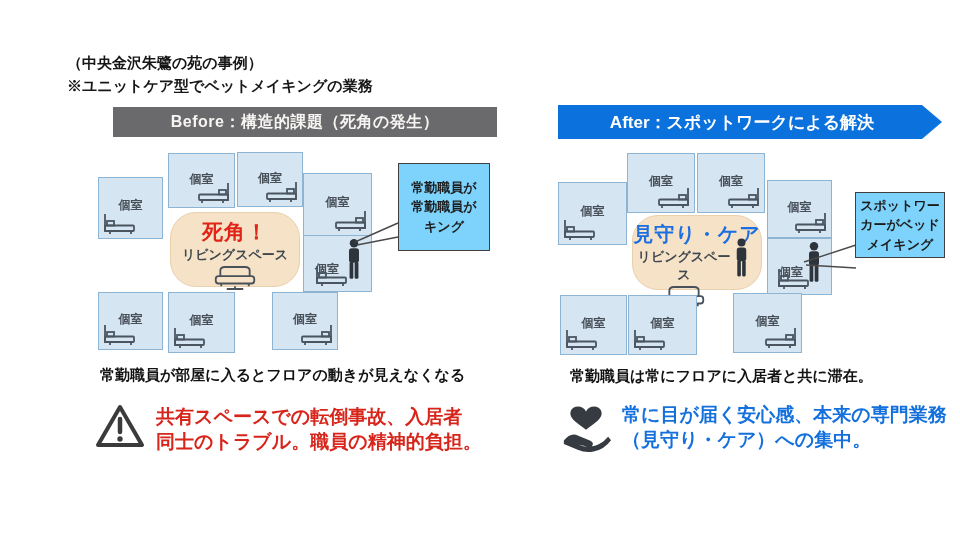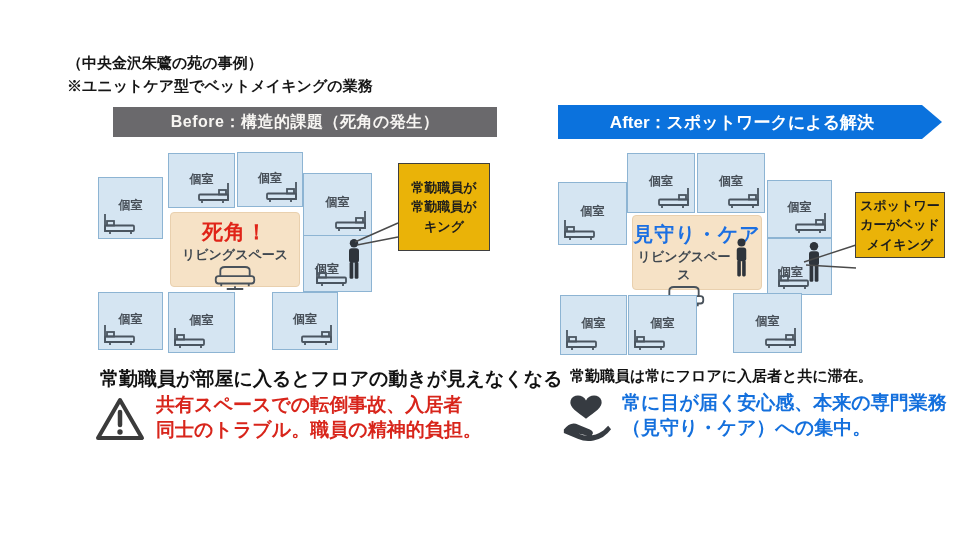--- a/index.html
+++ b/index.html
@@ -42,42 +42,42 @@
     font-size:12px; font-weight:700; color:#474f58;
   }
   .room--person .room-label { width:auto; left:11px; top:45%; }
   .bed { position:absolute; left:4px; bottom:3px; }
   .bed--r { left:auto; right:4px; transform:scaleX(-1); }
   .person { position:absolute; }
   .room--person .person { right:7px; bottom:7px; }
 
   .living {
     position:absolute; background:#f6e2c6; border:1.5px solid #e9d0ae;
-    border-radius:4px; text-align:center; box-sizing:border-box;
+    border-radius:26px; text-align:center; box-sizing:border-box;
   }
   .living-alert { font-size:21px; font-weight:800; margin-top:5px; letter-spacing:1px; }
   .living-alert--red  { color:#e02418; }
   .living-alert--blue { color:#1b6fe2; font-size:20px; }
   .living-label { font-size:13px; font-weight:700; color:#3f474f; margin-top:0; }
   .living--after .living-label, .living--after .sofa { margin-right:26px; }
   .living .person { right:10px; bottom:8px; }
 
   .callout {
-    position:absolute; background:#eab308; border:1.5px solid #3f3f3f;
+    position:absolute; background:#7dd3fc; border:1.5px solid #3f3f3f;
     font-size:13px; font-weight:700; color:#1c1c1c;
     display:flex; align-items:center; justify-content:center;
     text-align:center; line-height:1.5; box-sizing:border-box;
   }
   .callout span { display:block; }
   .pointer { position:absolute; }
 
-  .note { position:absolute; font-size:19px; font-weight:700; color:#121212; }
+  .note { position:absolute; font-size:15px; font-weight:700; color:#121212; }
   #note-after { font-size:15px; }
 
-  .impact { position:absolute; display:flex; align-items:flex-end; }
+  .impact { position:absolute; display:flex; align-items:flex-start;margin-top:12px; }
   .impact-text { font-size:19px; font-weight:800; line-height:1.34; margin-left:10px; margin-top:2px; }
   .impact-text--red  { color:#d8251b; }
   .impact-text--blue { color:#1470dd; }
   .impact-text span { display:block; }
 </style>
 </head>
 <body>
 
 <div class="slide">
 

